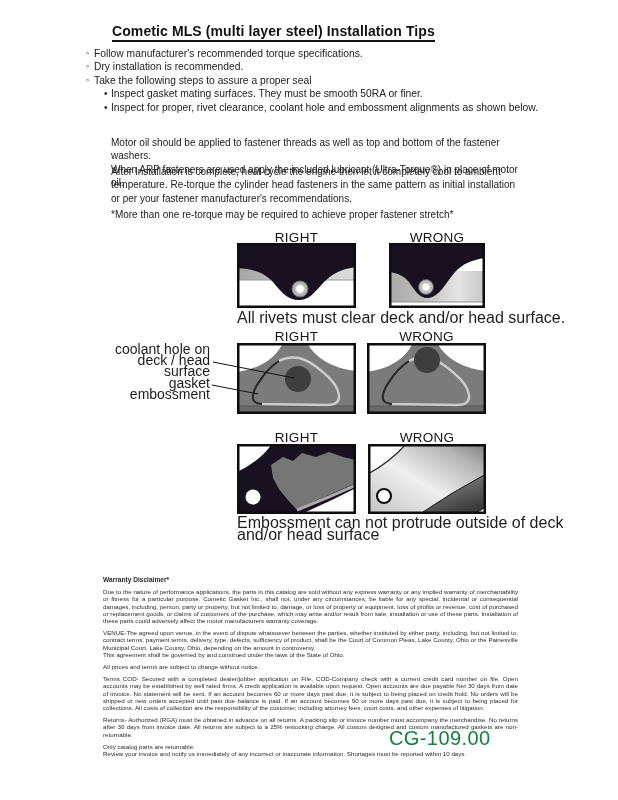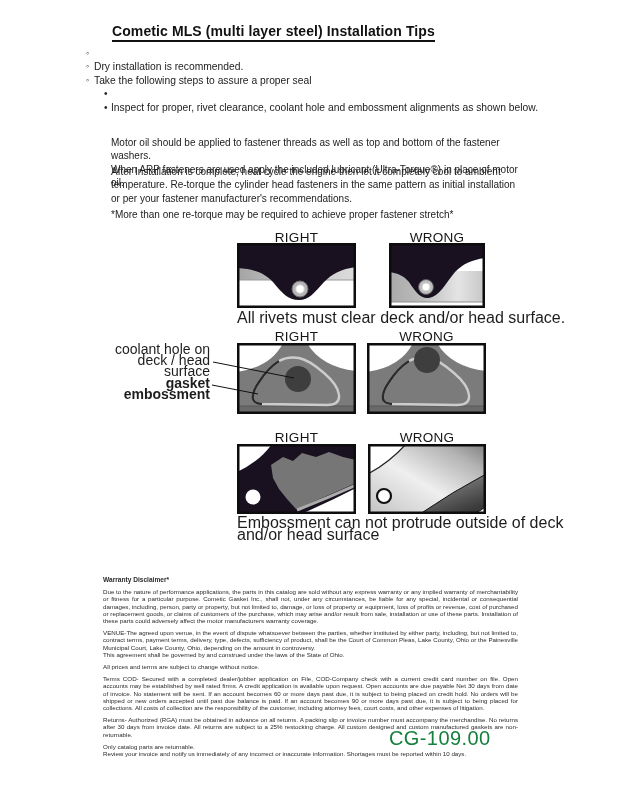--- a/index.html
+++ b/index.html
@@ -31,31 +31,33 @@
 </head>
 <body>
 
 <div class="page">
 
   <div class="abs title">Cometic MLS (multi layer steel) Installation Tips</div>
 
   <div class="abs tips">
     <div class="tip-row">
       <span class="mk">◦</span>
+      <span>Follow manufacturer's recommended torque specifications.</span>
     </div>
     <div class="tip-row">
       <span class="mk">◦</span>
       <span>Dry installation is recommended.</span>
     </div>
     <div class="tip-row">
       <span class="mk">◦</span>
       <span>Take the following steps to assure a proper seal</span>
     </div>
     <div class="tip-row sub">
       <span class="mk">•</span>
+      <span>Inspect gasket mating surfaces.  They must be smooth 50RA or finer.</span>
     </div>
     <div class="tip-row sub">
       <span class="mk">•</span>
       <span>Inspect for proper, rivet clearance, coolant hole and embossment alignments as shown below.</span>
     </div>
   </div>
 
   <div class="abs para" style="top:136px;">Motor oil should be applied to fastener threads as well as top and bottom of the fastener washers.
 When ARP fasteners are used apply the included lubricant (Ultra-Torque®) in place of motor oil.</div>
   <div class="abs para" style="top:165px;">After Installation is complete, heat cycle the engine then let it completely cool to ambient
@@ -103,21 +105,21 @@
     <rect x="1.25" y="1.25" width="93.5" height="62.5" fill="none" stroke="#0d0d0d" stroke-width="2.5"></rect>
   </svg>
 
   <div class="abs caption" style="left:237px;top:312px;">All rivets must clear deck and/or head surface.</div>
 
   <div class="abs dlabel" style="left:237px;top:329px;width:119px;">RIGHT</div>
   <div class="abs dlabel" style="left:367px;top:329px;width:119px;">WRONG</div>
 
   <div class="abs ann" style="left:90px;top:344px;">coolant hole on
 deck / head surface</div>
-  <div class="abs ann" style="left:90px;top:378px;font-weight:bold;">gasket embossment</div>
+  <div class="abs ann" style="left:90px;top:378px;">gasket embossment</div>
 
   <svg class="abs" style="left:237px;top:343px;" width="119" height="71" viewBox="0 0 119 71">
     <rect width="119" height="71" fill="#ffffff"></rect>
     <path d="M0,29 Q34,24 46,0 L70,0 Q84,24 119,28 L119,71 L0,71 Z" fill="#7b7b7b"></path>
     <rect x="0" y="63" width="119" height="8" fill="#696969"></rect>
     <line x1="0" y1="63" x2="119" y2="63" stroke="#595959" stroke-width="1"></line>
     <path d="M16,52 Q14,60 25,61 L90,62 Q103,62 102,52 Q101,42 87,30 Q72,17 62,15 Q51,13 42,18 Q31,25 22,39 Q17,46 16,52 Z" fill="none" stroke="#cccccc" stroke-width="2.4"></path>
     <path d="M42,18 Q31,25 22,39 Q17,46 16,52 Q14,60 25,61" fill="none" stroke="#2b2b2b" stroke-width="2.4"></path>
     <circle cx="61" cy="36" r="13" fill="#3e3e3e"></circle>
     <rect x="1.25" y="1.25" width="116.5" height="68.5" fill="none" stroke="#0d0d0d" stroke-width="2.5"></rect>

